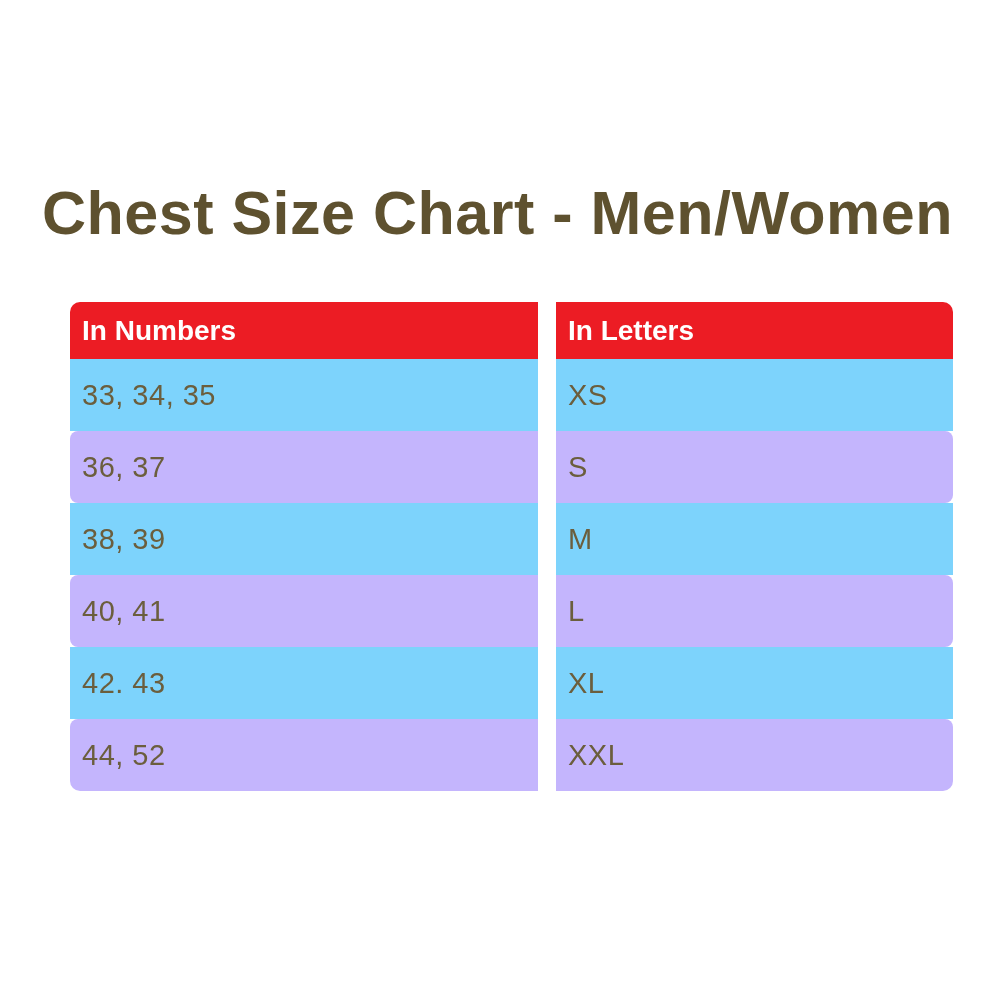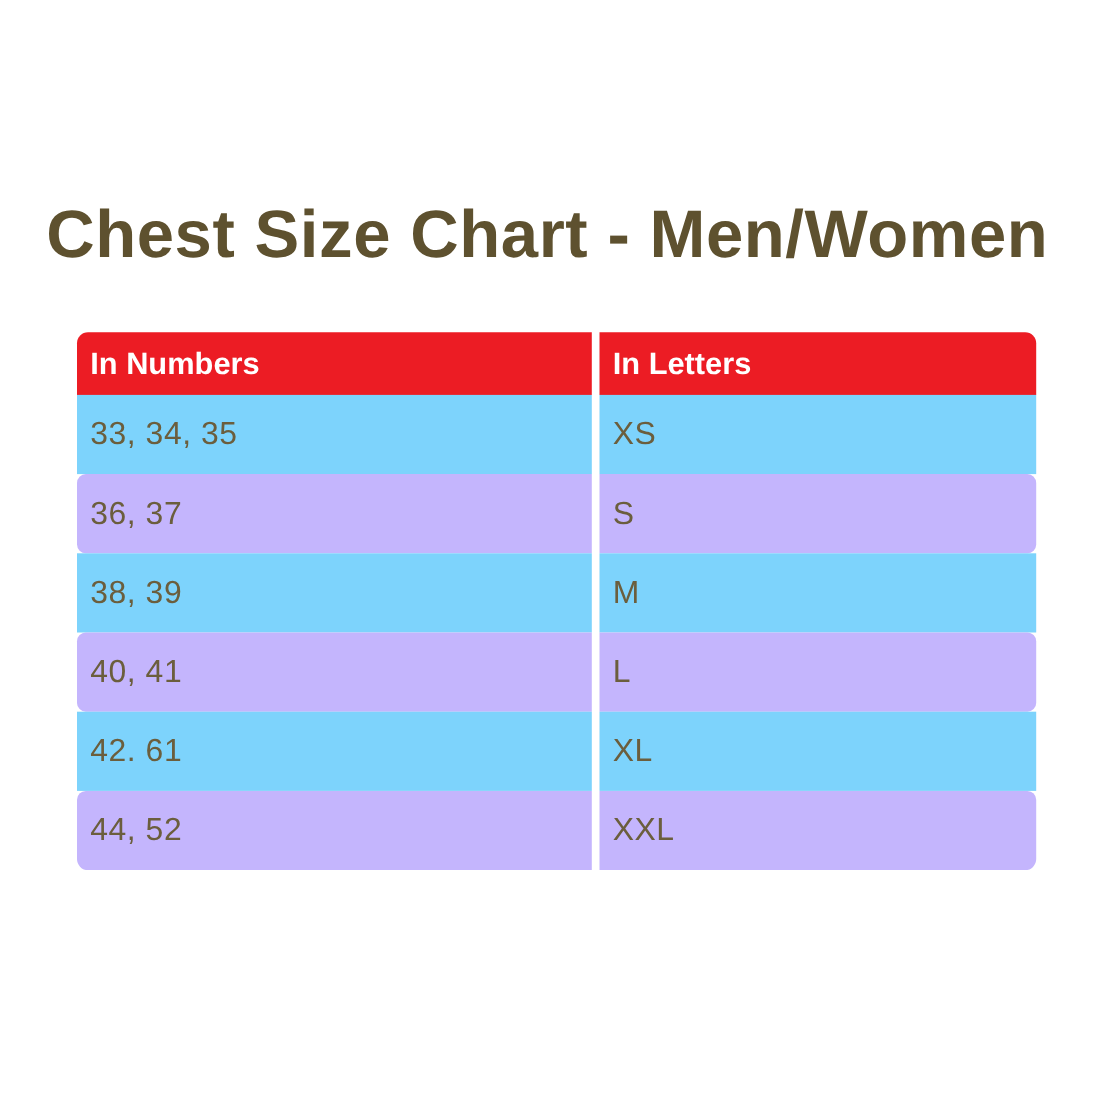--- a/index.html
+++ b/index.html
@@ -33,21 +33,21 @@
   }
   .size-table {
     position: absolute;
     left: 70px;
     top: 302px;
     width: 872px;
   }
   .trow {
     display: grid;
     grid-template-columns: 468px 397px;
-    column-gap: 7px;
+    column-gap: 18px;
   }
   .trow.header {
     height: 57px;
   }
   .trow.body {
     height: 72px;
   }
   .cell {
     display: flex;
     align-items: center;
@@ -127,21 +127,21 @@
       <div class="cell c1">
         <span>40, 41</span>
       </div>
       <div class="cell c2">
         <span>L</span>
       </div>
     </div>
 
     <div class="trow body odd">
       <div class="cell c1">
-        <span>42. 61</span>
+        <span>42. 43</span>
       </div>
       <div class="cell c2">
         <span>XL</span>
       </div>
     </div>
 
     <div class="trow body even last">
       <div class="cell c1">
         <span>44, 52</span>
       </div>

